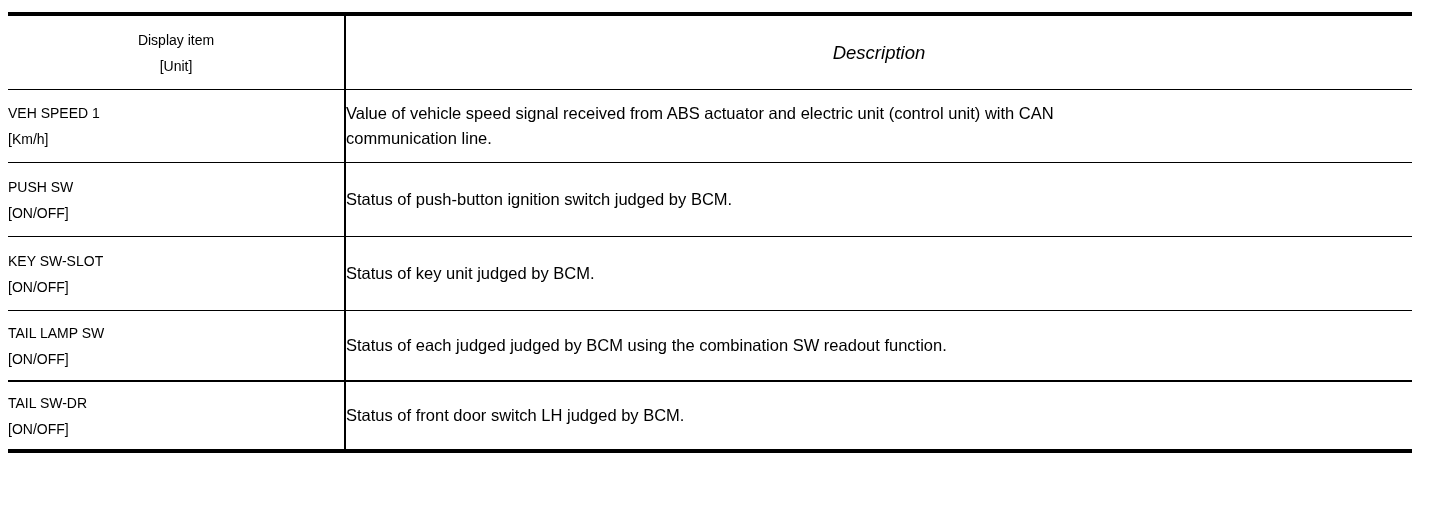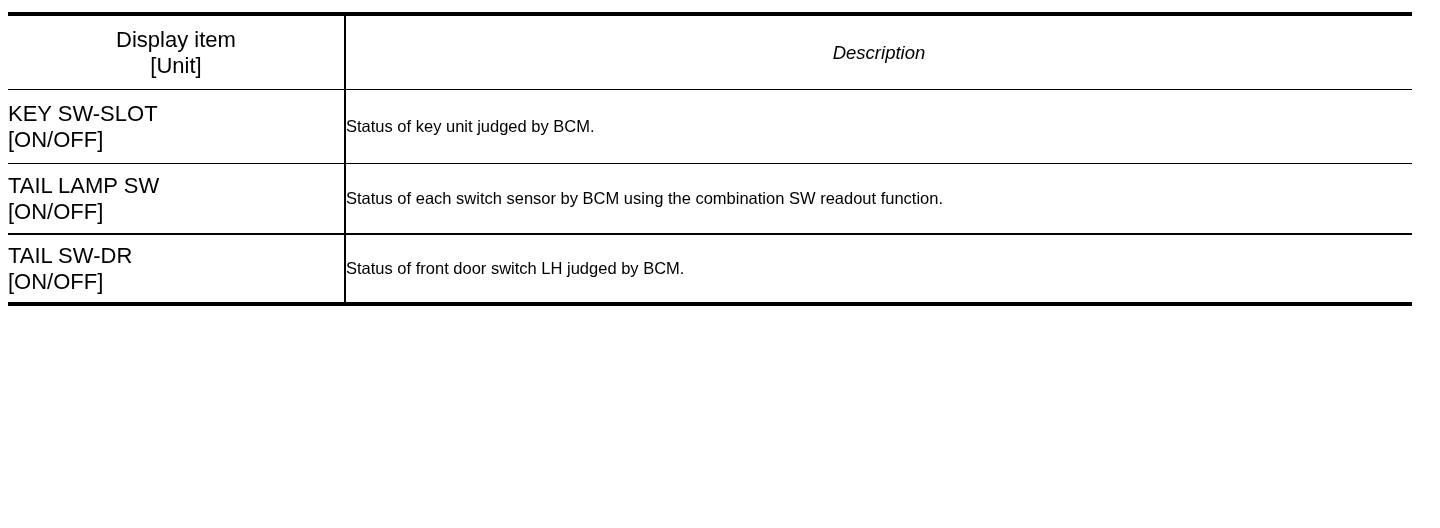--- a/index.html
+++ b/index.html
@@ -65,21 +65,21 @@
     font-size: 18.5px;
     line-height: 25px;
     padding-right: 530px;
     font-style: italic;
   }
   .hdr-line { display: block; }
 
   
   .cell-item {
     padding-left: 14px;
-    font-size: 22px;
+    font-size: 14px;
     line-height: 26px;
   }
   .item-name { display: block; white-space: nowrap; }
   .item-unit { display: block; white-space: nowrap; }
 
   .cell-desc {
     padding-left: 18px;
     padding-right: 10px;
     font-size: 16.5px;
     line-height: 25px;
@@ -109,36 +109,55 @@
     <thead>
       <tr>
         <th class="hdr-item cell-item">
           <span class="hdr-line">Display item</span>
           <span class="hdr-line">[Unit]</span>
         </th>
         <th class="hdr-desc">Description</th>
       </tr>
     </thead>
     <tbody>
+      <tr class="row-0">
+        <td class="cell-item">
+          <span class="item-name">VEH SPEED 1</span>
+          <span class="item-unit">[Km/h]</span>
+        </td>
+        <td class="cell-desc">
+          <span class="desc-line">Value of vehicle speed signal received from ABS actuator and electric unit (control unit) with CAN</span>
+          <span class="desc-line">communication line.</span>
+        </td>
+      </tr>
+      <tr class="row-1">
+        <td class="cell-item">
+          <span class="item-name">PUSH SW</span>
+          <span class="item-unit">[ON/OFF]</span>
+        </td>
+        <td class="cell-desc">
+          <span class="desc-line">Status of push-button ignition switch judged by BCM.</span>
+        </td>
+      </tr>
       <tr class="row-3">
         <td class="cell-item">
           <span class="item-name">KEY SW-SLOT</span>
           <span class="item-unit">[ON/OFF]</span>
         </td>
         <td class="cell-desc">
           <span class="desc-line">Status of key unit judged by BCM.</span>
         </td>
       </tr>
       <tr class="row-4">
         <td class="cell-item">
           <span class="item-name">TAIL LAMP SW</span>
           <span class="item-unit">[ON/OFF]</span>
         </td>
         <td class="cell-desc">
-          <span class="desc-line">Status of each switch sensor by BCM using the combination SW readout function.</span>
+          <span class="desc-line">Status of each judged judged by BCM using the combination SW readout function.</span>
         </td>
       </tr>
       <tr class="row-5">
         <td class="cell-item">
           <span class="item-name">TAIL SW-DR</span>
           <span class="item-unit">[ON/OFF]</span>
         </td>
         <td class="cell-desc">
           <span class="desc-line">Status of front door switch LH judged by BCM.</span>
         </td>

